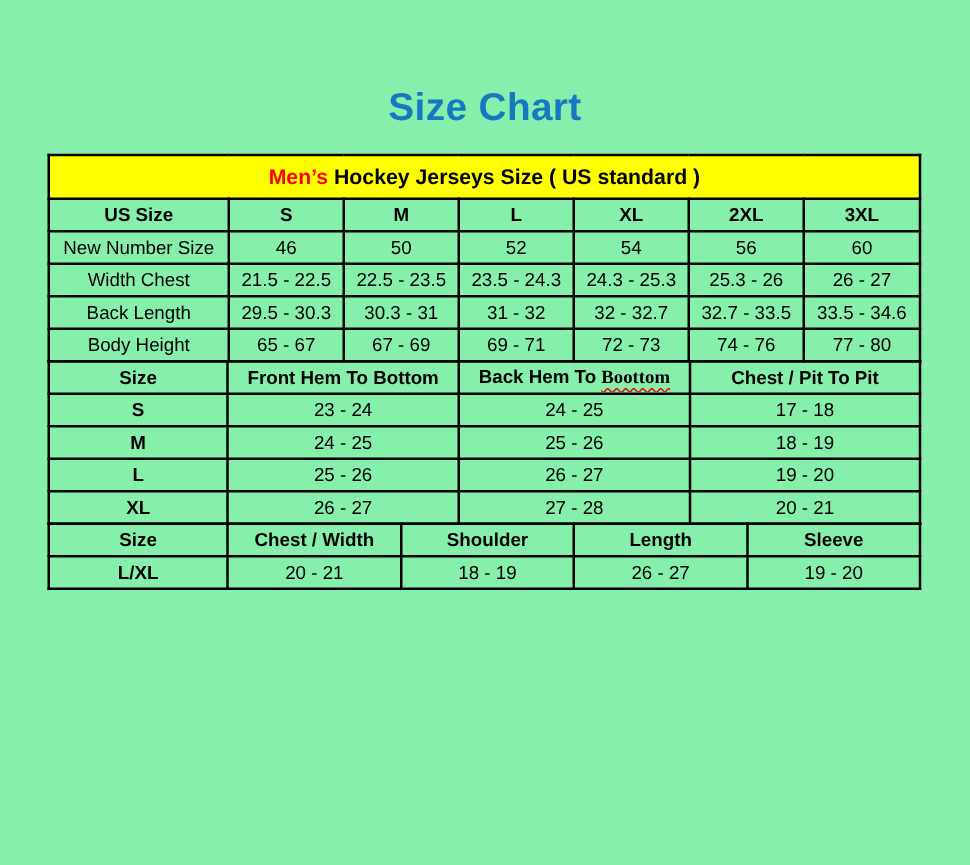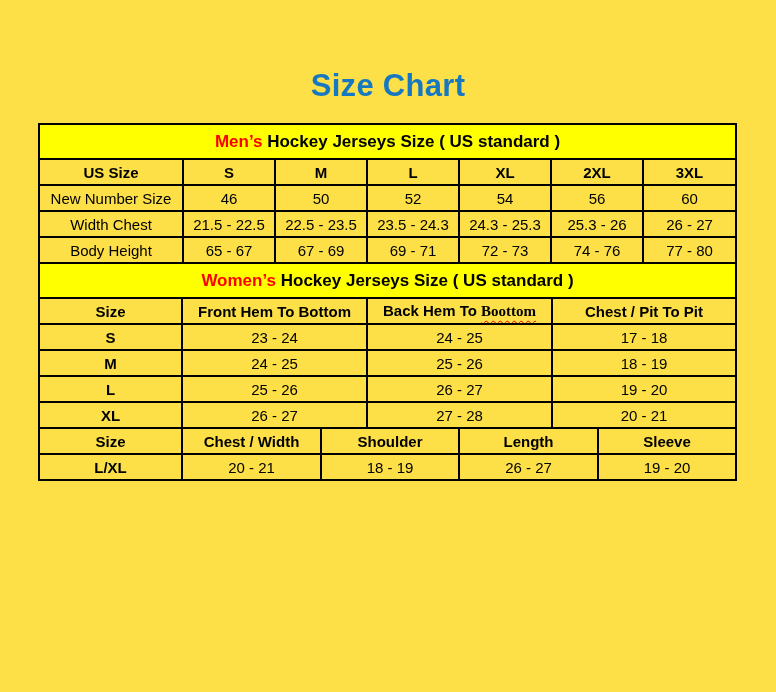--- a/index.html
+++ b/index.html
@@ -5,21 +5,21 @@
   html, body {
     margin: 0;
     padding: 0;
     background: #ffffff;
     font-family: "Liberation Sans", sans-serif;
   }
   .page {
     position: relative;
     width: 776px;
     height: 692px;
-    background: #fde047;
+    background: #86efac;
     overflow: hidden;
   }
   .page-title {
     position: absolute;
     top: 68px;
     left: 0;
     width: 776px;
     text-align: center;
     font-size: 31px;
     font-weight: bold;
@@ -115,42 +115,48 @@
       <tr>
         <td class="row-label-plain">Width Chest</td>
         <td>21.5 - 22.5</td>
         <td>22.5 - 23.5</td>
         <td>23.5 - 24.3</td>
         <td>24.3 - 25.3</td>
         <td>25.3 - 26</td>
         <td>26 - 27</td>
       </tr>
       <tr>
+        <td class="row-label-plain">Back Length</td>
+        <td>29.5 - 30.3</td>
+        <td>30.3 - 31</td>
+        <td>31 - 32</td>
+        <td>32 - 32.7</td>
+        <td>32.7 - 33.5</td>
+        <td>33.5 - 34.6</td>
+      </tr>
+      <tr>
         <td class="row-label-plain">Body Height</td>
         <td>65 - 67</td>
         <td>67 - 69</td>
         <td>69 - 71</td>
         <td>72 - 73</td>
         <td>74 - 76</td>
         <td>77 - 80</td>
       </tr>
     </tbody>
       </table>
 
     <table>
       <colgroup>
         <col style="width:143px">
         <col style="width:185px">
           <col style="width:185px">
           <col style="width:184px">
       </colgroup>
       <tbody>
-          <tr class="section-header">
-        <td colspan="4"><span class="red-word">Women’s</span><span> Hockey Jerseys Size ( US standard )</span></td>
-      </tr>
       <tr>
         <th>Size</th>
         <th>Front Hem To Bottom</th>
         <th><span>Back Hem To </span><span class="wavy">Boottom</span></th>
         <th>Chest / Pit To Pit</th>
       </tr>
       <tr>
         <td class="row-label-bold">S</td>
         <td>23 - 24</td>
         <td>24 - 25</td>

